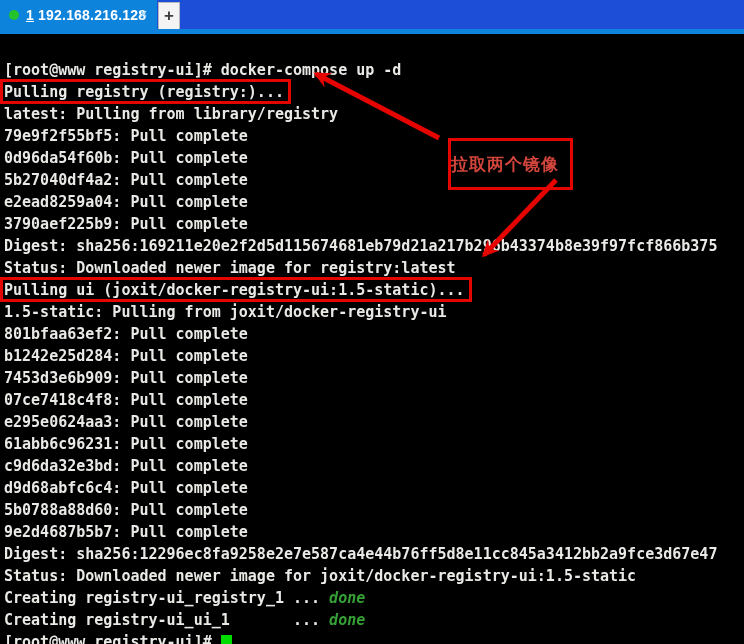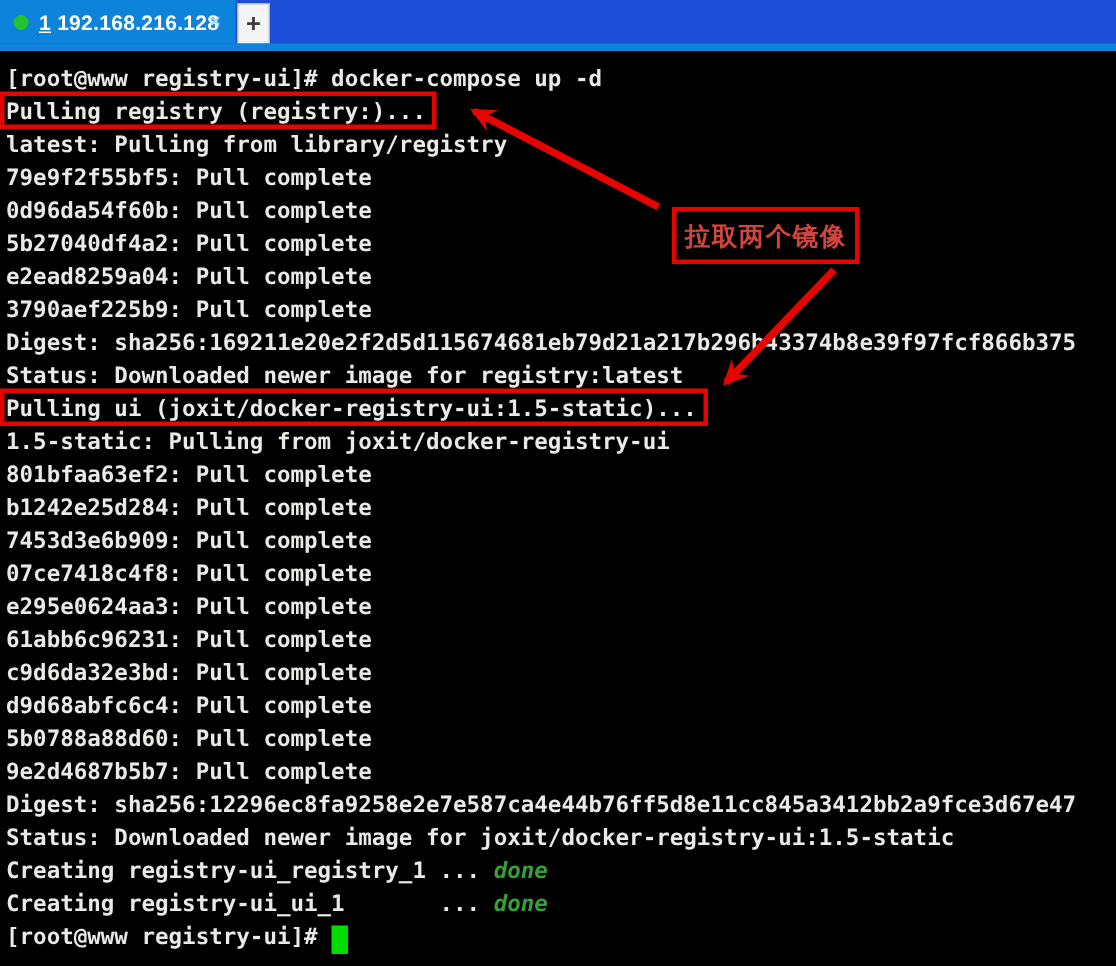--- a/index.html
+++ b/index.html
@@ -38,41 +38,41 @@
     color:#3d3d3d; font:bold 17px "Liberation Sans", sans-serif;
   }
   .blue-strip {
     position:absolute; top:29px; left:0; width:744px; height:5px;
     background:var(--tab-blue);
   }
 
   
   .terminal {
     position:absolute; top:34px; left:0; right:0; bottom:0;
-    background:#000; padding:7px 0 0 4px;
+    background:#000; padding:25px 0 0 4px;
     font:bold 15px "DejaVu Sans Mono", monospace;
     line-height:22px; color:#e9e9e6; white-space:pre;
   }
   .term-line { height:22px; }
   .seg-green { color:var(--done-green);font-style:italic; }
   .redbox { position:relative; display:inline-block; }
   .redbox::after {
     content:""; position:absolute; left:-4px; right:-7px; top:-2px; bottom:-1px;
     border:3px solid var(--red); pointer-events:none;
   }
   .cursor {
     display:inline-block; width:11px; height:19px;
     background:var(--cursor-green); vertical-align:text-bottom; margin-bottom:-3px;
   }
 
   
   .cjk-box {
-    position:absolute; left:448px; top:138px; width:125px; height:38px;
+    position:absolute; left:448px; top:138px; width:125px; height:52px;
     box-sizing:border-box; border:3px solid var(--red);
-    display:flex; align-items:center; justify-content:center;
+    display:flex; align-items:center; 
     color:var(--annotation-red);
     font:bold 17px "DejaVu Sans", sans-serif; letter-spacing:1px;
     white-space:nowrap;
   }
   .arrow-overlay {
     position:absolute; top:0; left:0; width:744px; height:644px;
     pointer-events:none;
   }
 </style>
 </head>

